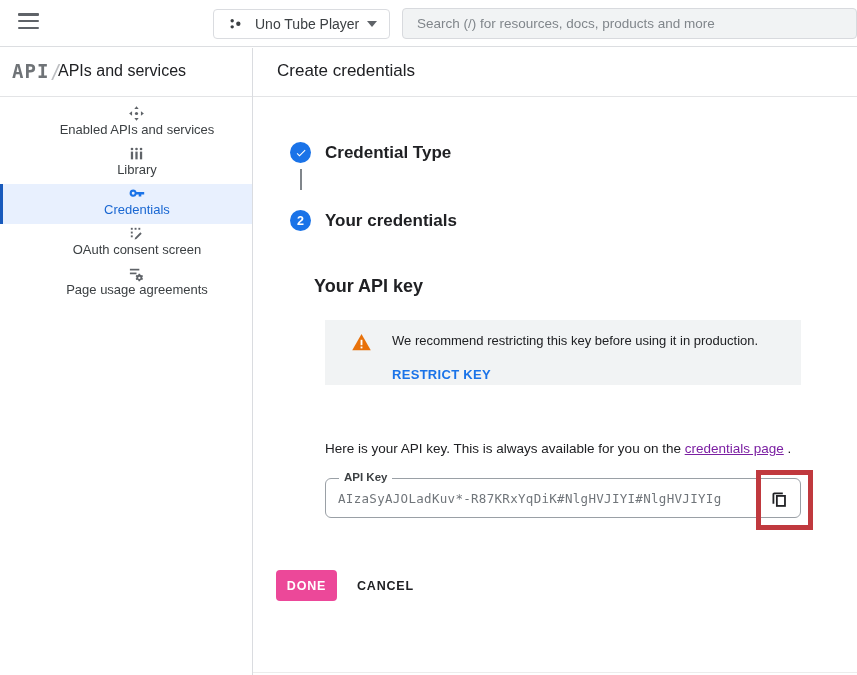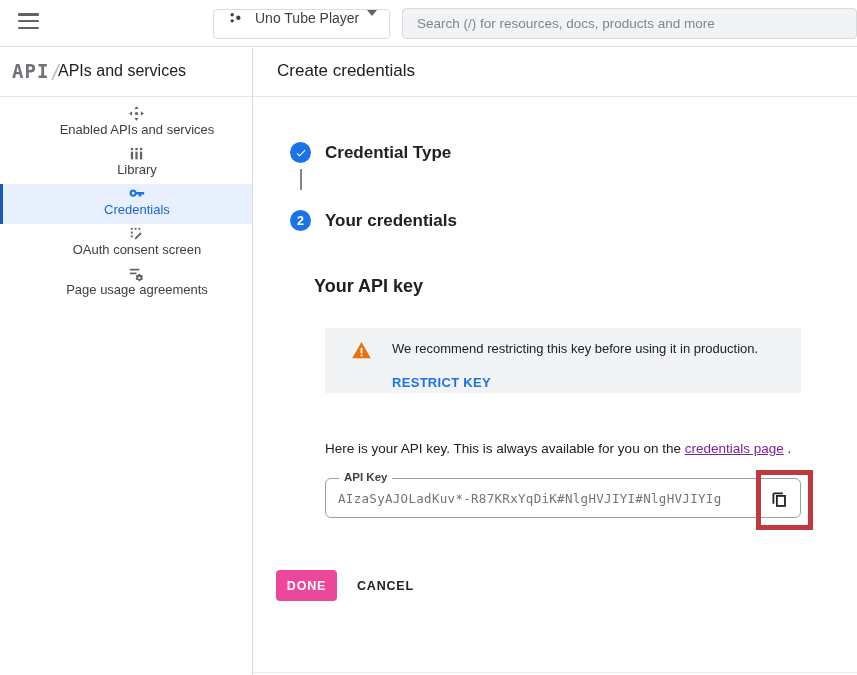--- a/index.html
+++ b/index.html
@@ -10,21 +10,21 @@
   }
 
   
   .topbar { position:absolute; left:0; top:0; width:857px; height:47px; background:#fff; border-bottom:1px solid #dcdee1; }
   .hamburger { position:absolute; left:18px; top:13px; width:24px; height:21px; cursor:pointer; }
   .hamburger span { display:block; width:21px; height:2.6px; background:#5f6368; border-radius:1px; margin:0 0 4.2px 0; }
   .logo { position:absolute; left:63px; top:9px; font-size:22px; letter-spacing:-0.5px; }
   .logo .lg { font-weight:500; }
   .logo .cloud { color:#5f6368; font-weight:400; margin-left:5px; letter-spacing:0; }
   .project-btn { position:absolute; left:213px; top:9px; width:177px; height:30px; border:1px solid #dadce0; border-radius:4px;
-    display:flex; align-items:flex-start; background:#fff; cursor:pointer; }
+    display:flex; align-items:center; background:#fff; cursor:pointer; }
   .project-btn .picon { margin-left:13px; display:flex; }
   .project-btn .plabel { margin-left:11px; font-size:14px; color:#3c4043; }
   .project-btn .caret { margin-left:auto; margin-right:12px; width:0; height:0; border-left:5px solid transparent; border-right:5px solid transparent; border-top:6px solid #5f6368; }
   .searchbar { position:absolute; left:402px; top:8px; width:455px; height:31px; background:#f1f3f4; border:1px solid #d8dade; border-radius:4px;
     display:flex; align-items:center; padding-left:14px; }
   .searchbar .ph { font-size:13.5px; color:#80868b; }
 
   
   .subheader { position:absolute; left:0; top:48px; width:857px; height:49px; border-bottom:1px solid #e3e4e6; background:#fff; }
   .api-logo { position:absolute; left:12px; top:12px; font-family:"DejaVu Sans Mono", monospace; font-weight:bold; font-size:19px; color:#6f7377; letter-spacing:1px; }
@@ -49,21 +49,21 @@
   .step-circle.c1 { left:290px; top:142px; }
   .step-circle.c2 { left:290px; top:210px; }
   .step-circle .num { color:#fff; font-size:12.5px; font-weight:bold; }
   .step-label { position:absolute; left:325px; font-size:17px; font-weight:600; color:#202124; line-height:21px; }
   .step-label.s1 { top:142px; }
   .step-label.s2 { top:210px; }
   .step-connector { position:absolute; left:300px; top:169px; width:2px; height:21px; background:#80868b; }
 
   .section-title { position:absolute; left:314px; top:276px; font-size:18px; font-weight:700; color:#202124; }
 
-  .warning-box { position:absolute; left:325px; top:320px; width:476px; height:65px; background:#f1f3f4;margin-top:8px; }
+  .warning-box { position:absolute; left:325px; top:320px; width:476px; height:65px; background:#f1f3f4; }
   .warning-box .tri { position:absolute; left:27px; top:14px; }
   .warning-box .wtext { position:absolute; left:67px; top:13px; font-size:13px; color:#202124; }
   .warning-box .waction { position:absolute; left:67px; top:47px; font-size:13px; font-weight:700; color:#1a73e8; letter-spacing:0.3px; cursor:pointer; }
 
   .key-para { position:absolute; left:325px; top:441px; font-size:13.5px; color:#202124; }
   .key-para a { color:#7b1fa2; text-decoration:underline; cursor:pointer; }
 
   .field { position:absolute; left:325px; top:478px; width:476px; height:40px; border:1px solid #9aa0a6; border-radius:6px; background:#fff; }
   .field .flabel { position:absolute; left:13px; top:-8px; background:#fff; padding:0 5px; font-size:11.5px; font-weight:700; color:#3c4043; }
   .field .fvalue { position:absolute; left:12px; top:12px; width:430px; overflow:hidden; white-space:nowrap;

